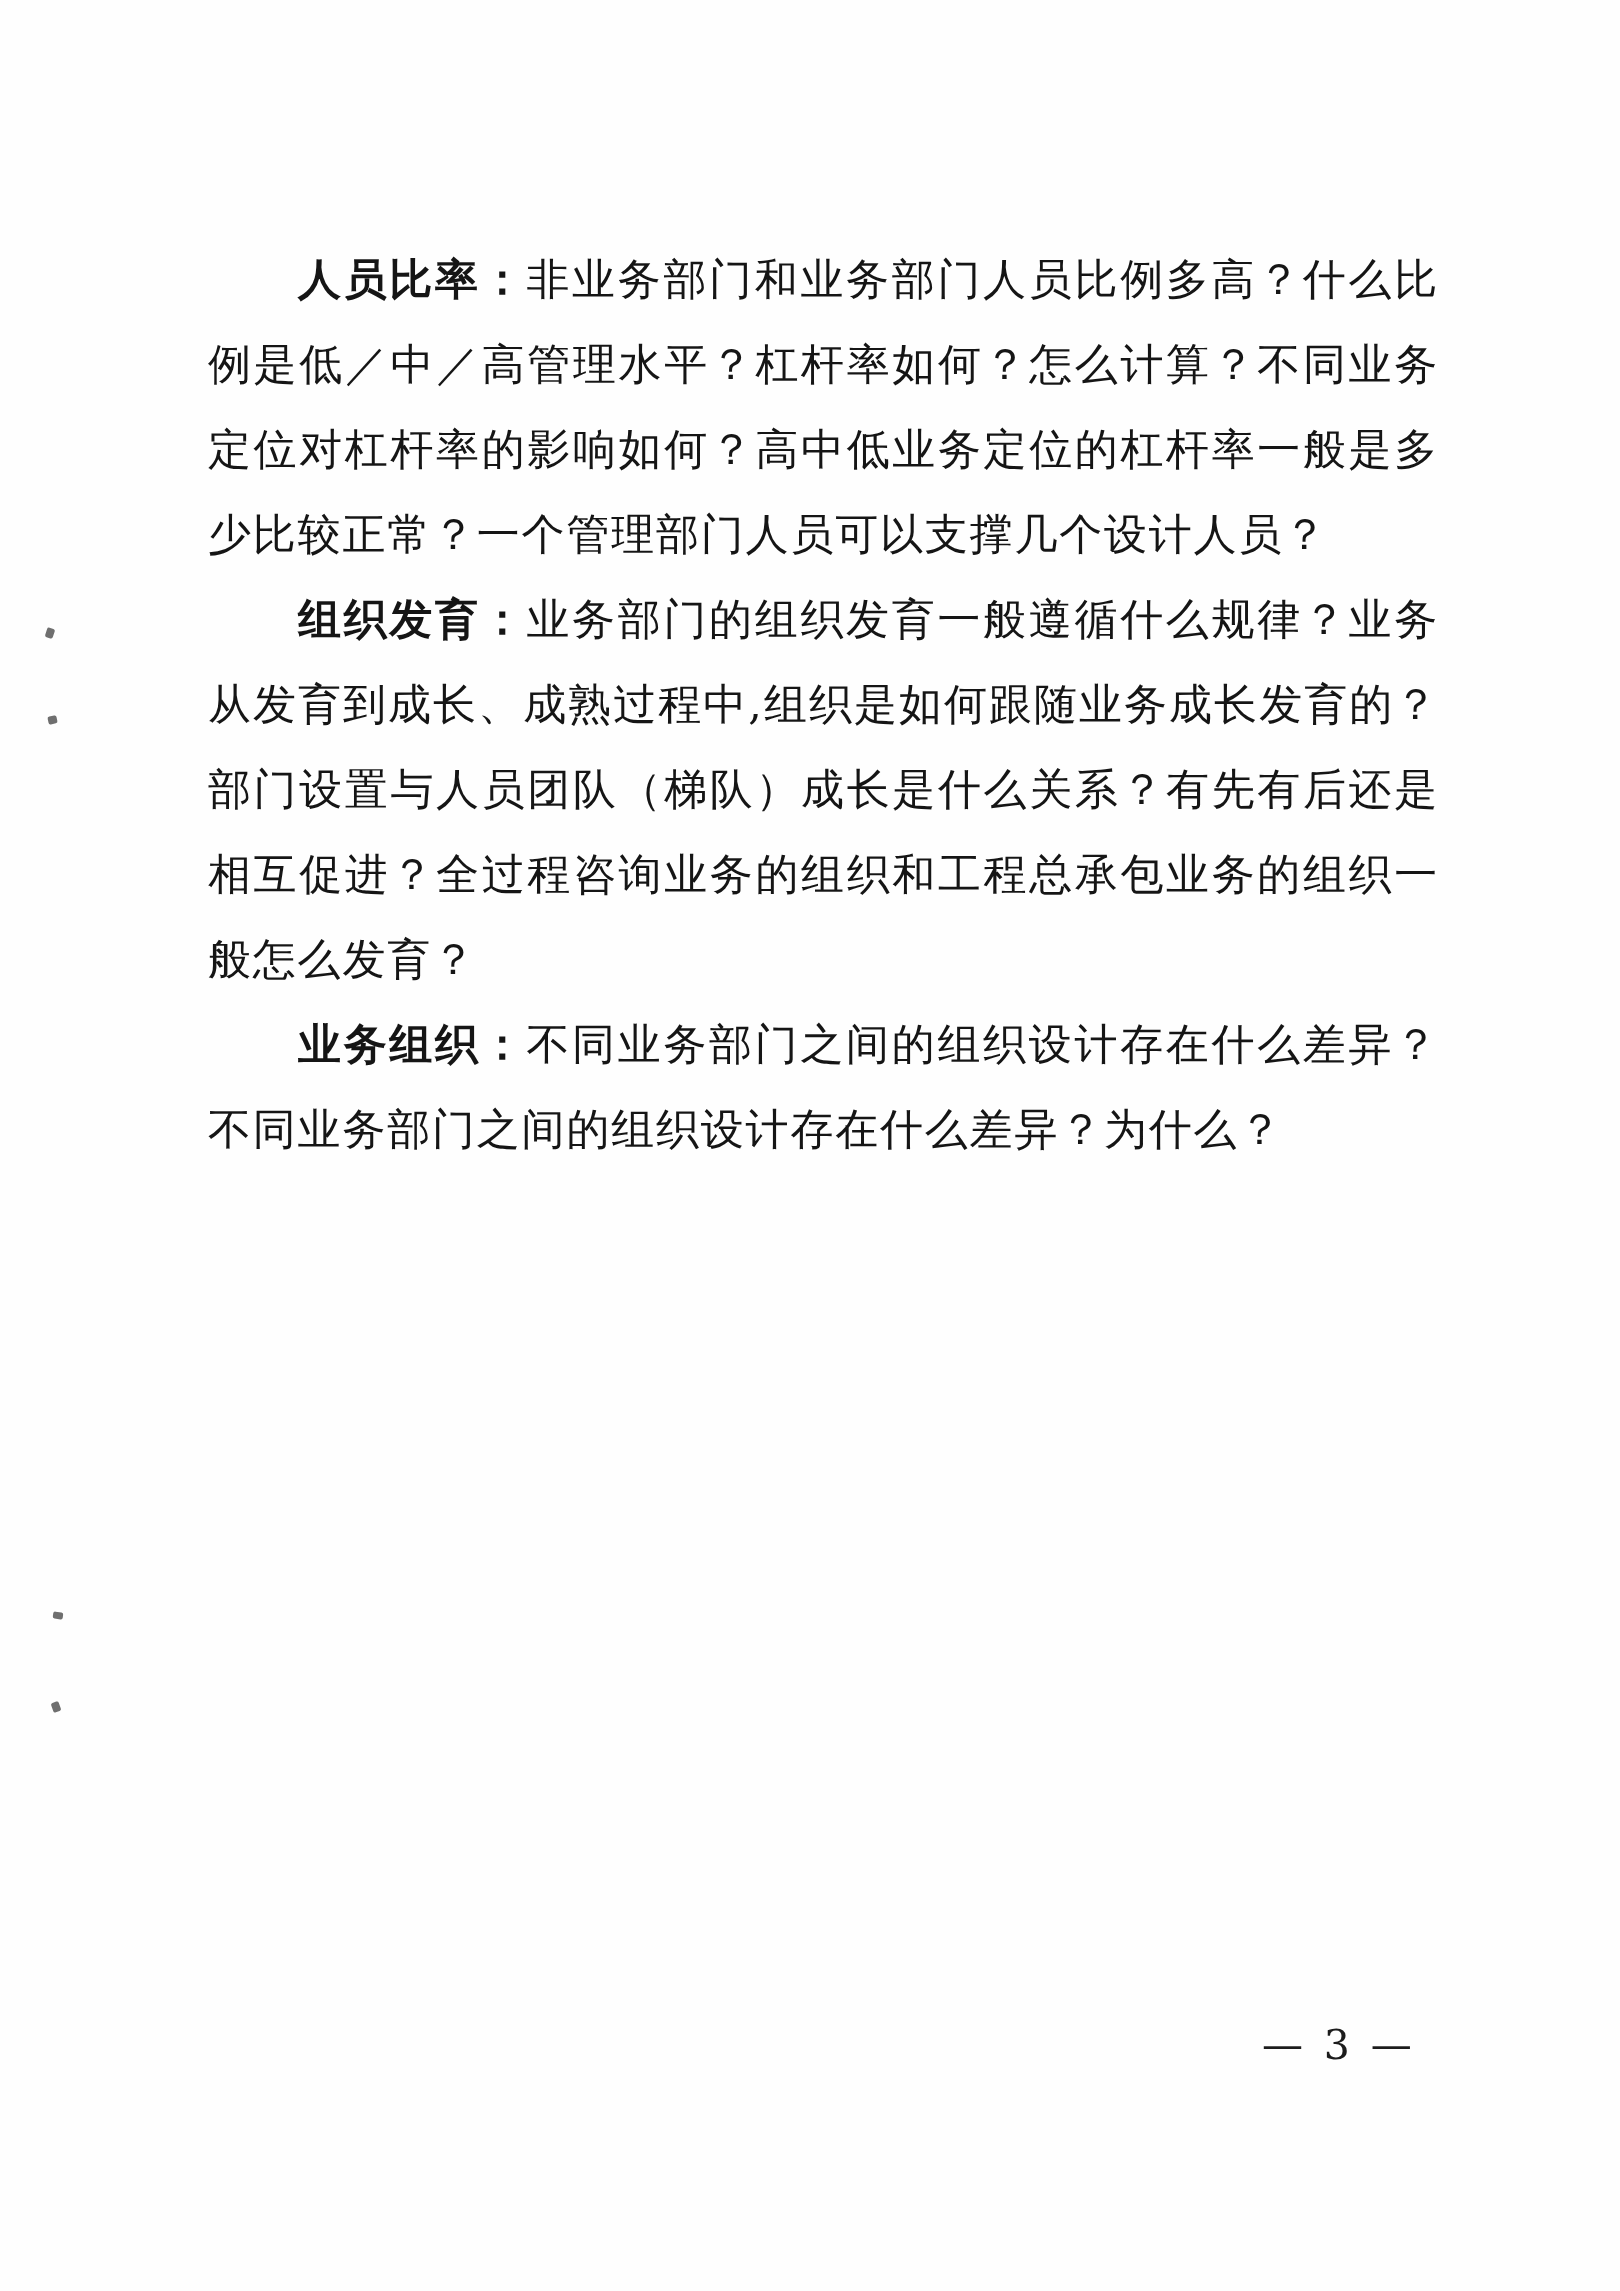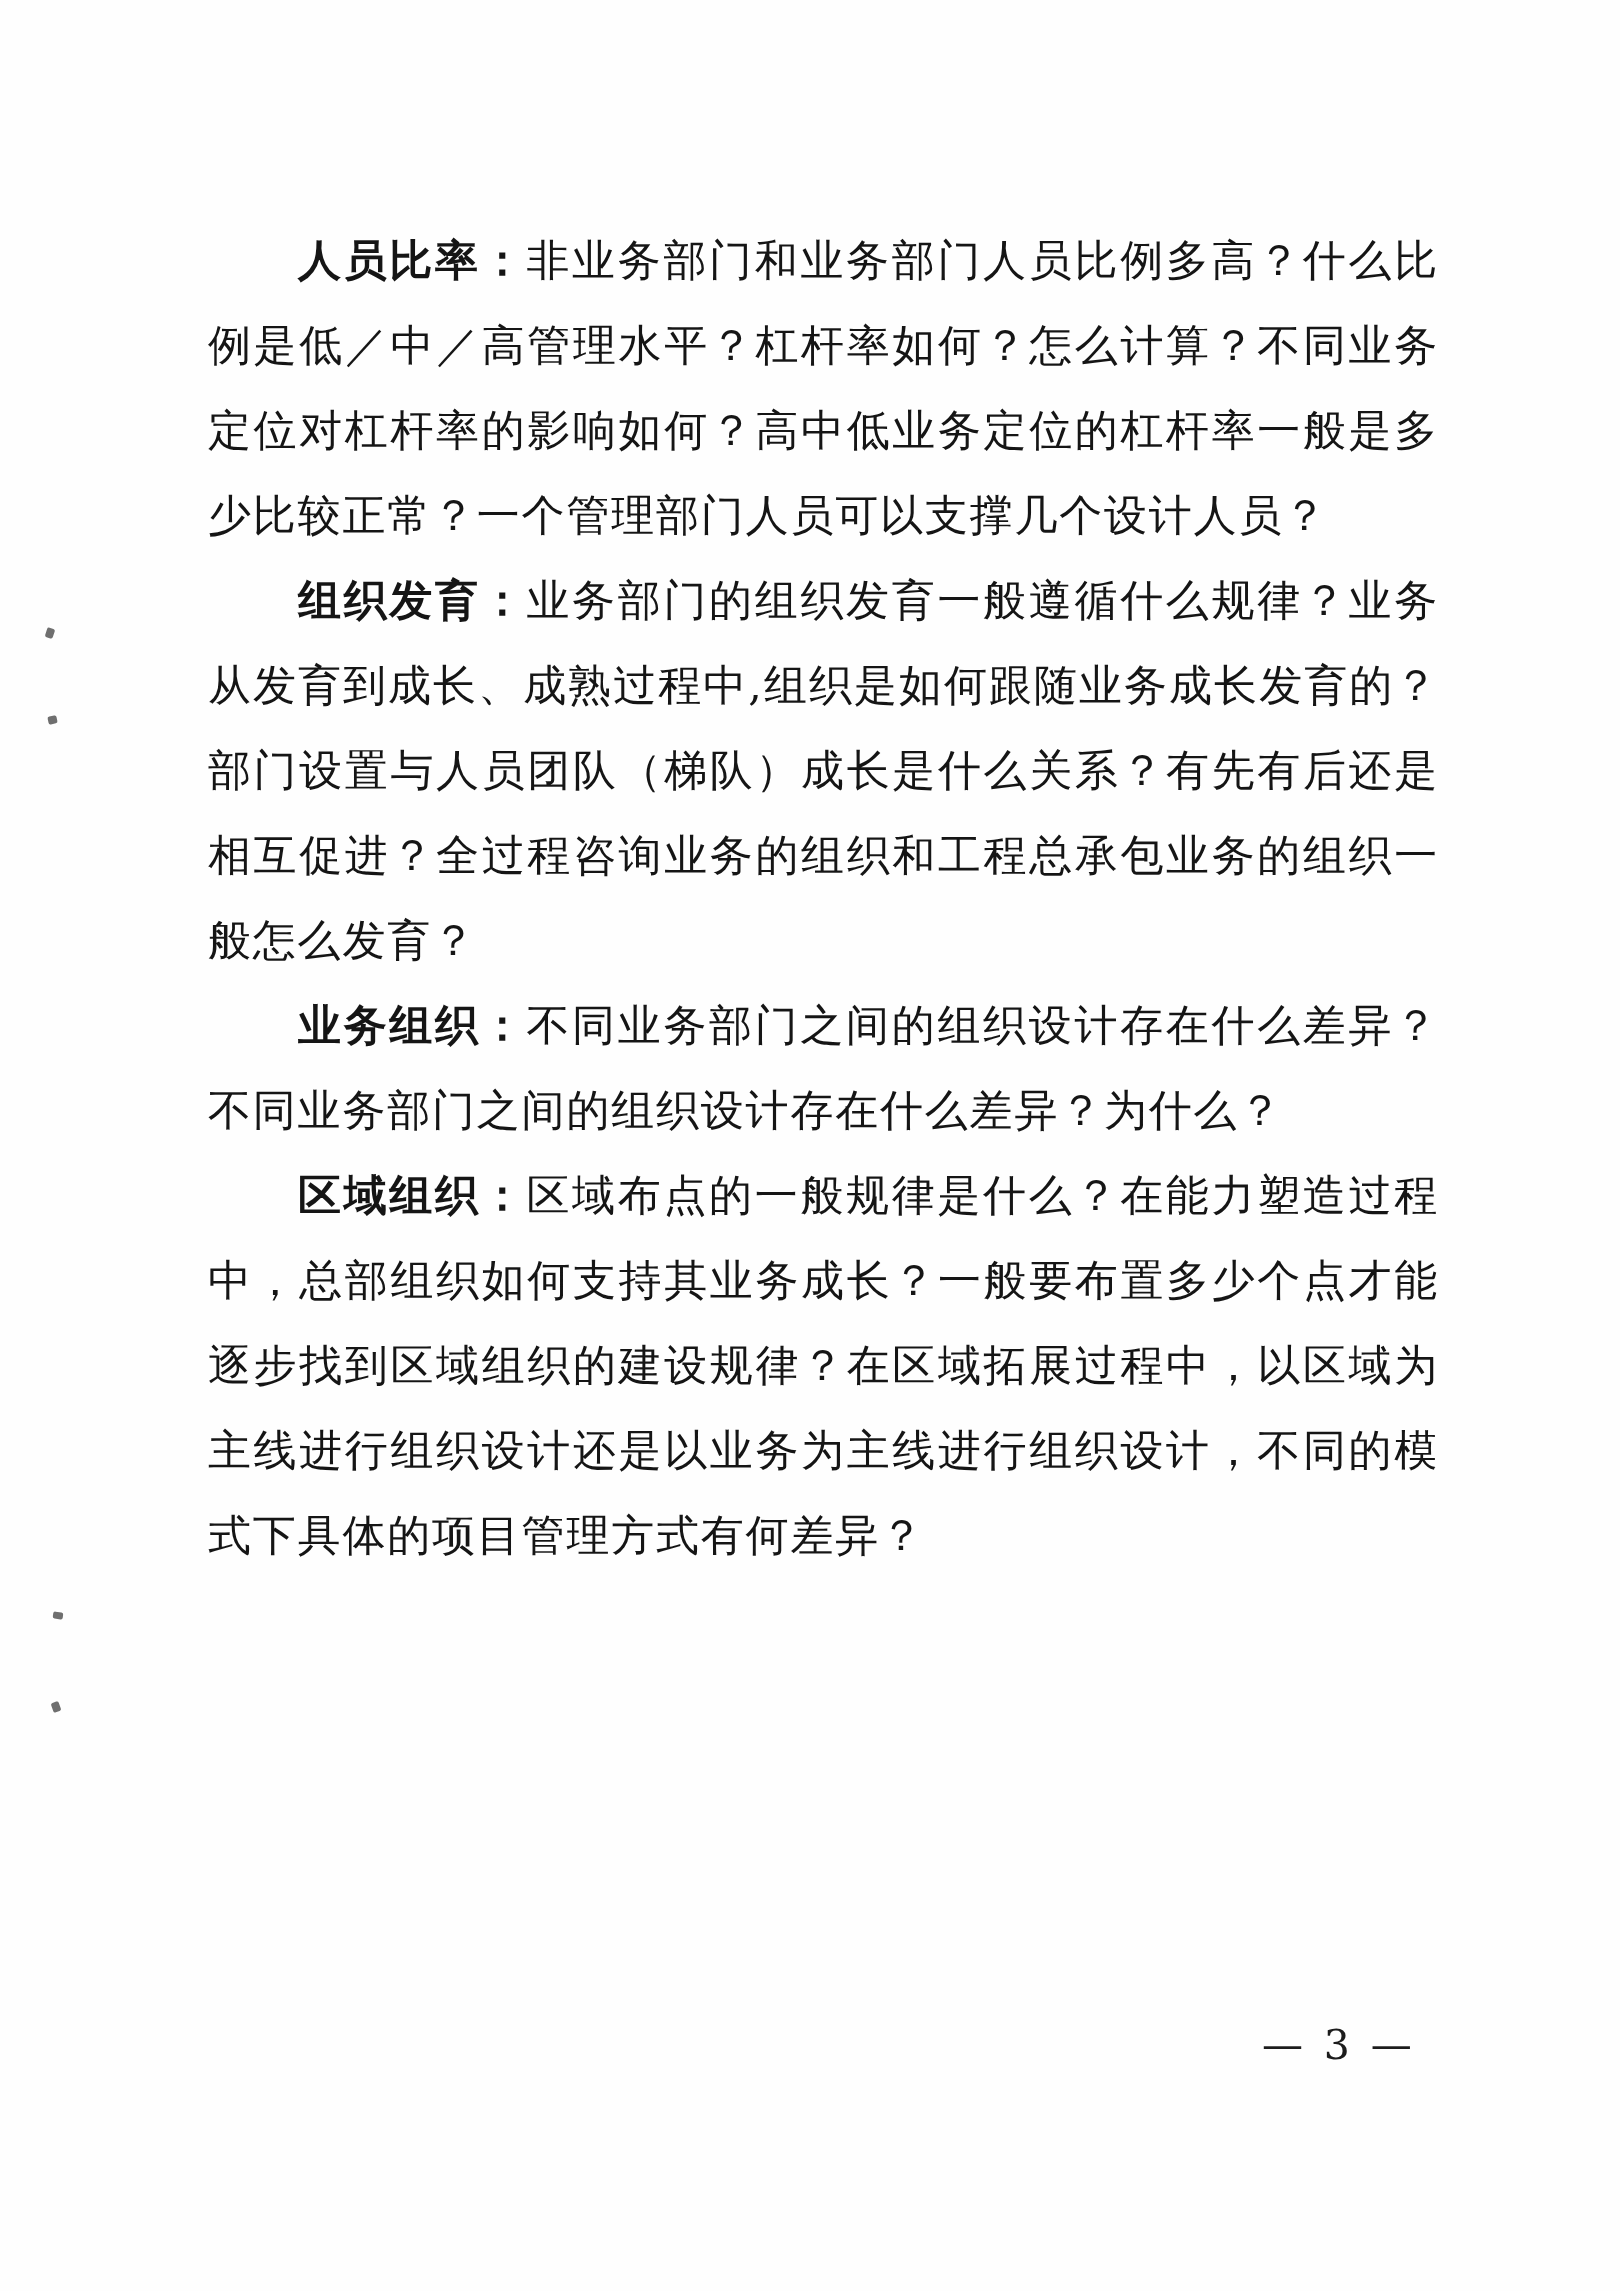--- a/index.html
+++ b/index.html
@@ -12,21 +12,21 @@
     width: 1620px;
     height: 2292px;
     background: #fefefe;
     overflow: hidden;
     font-family: "DejaVu Serif", "Liberation Serif", serif;
     color: #151515;
   }
   .content {
     position: absolute;
     left: 208px;
-    top: 218px;
+    top: 237px;
     width: 1231px;
   }
   .para {
     margin: 0;
     padding: 0;
     font-size: 43px;
     line-height: 85px;
     letter-spacing: 1.8px;
     text-indent: 90px;
     text-align: justify;
@@ -61,21 +61,20 @@
 
   <div class="content">
 
     <p class="para"><span class="lead">人员比率：</span><span class="body-text">非业务部门和业务部门人员比例多高？什么比例是低／中／高管理水平？杠杆率如何？怎么计算？不同业务定位对杠杆率的影响如何？高中低业务定位的杠杆率一般是多少比较正常？一个管理部门人员可以支撑几个设计人员？</span></p>
 
 
     <p class="para"><span class="lead">组织发育：</span><span class="body-text">业务部门的组织发育一般遵循什么规律？业务从发育到成长、成熟过程中,组织是如何跟随业务成长发育的？部门设置与人员团队（梯队）成长是什么关系？有先有后还是相互促进？全过程咨询业务的组织和工程总承包业务的组织一般怎么发育？</span></p>
 
     <p class="para"><span class="lead">业务组织：</span><span class="body-text">不同业务部门之间的组织设计存在什么差异？不同业务部门之间的组织设计存在什么差异？为什么？</span></p>
 
-    <p class="para"><span class="lead">区域组织：</span><span class="body-text">区域布点的一般规律是什么？在能力塑造过程中，总部组织如何支持其业务成长？一般要布置多少个点才能逐步找到区域组织的建设规律？在区域拓展过程中，以区域为主线进行组织设计还是以业务为主线进行组织设计，不同的模式下具体的项目管理方式有何差异？</span></p>
 
 
   </div>
 
   <div class="page-number">— 3 —</div>
 
   <div class="speck s1"></div>
   <div class="speck s2"></div>
   <div class="speck s3"></div>
   <div class="speck s4"></div>

